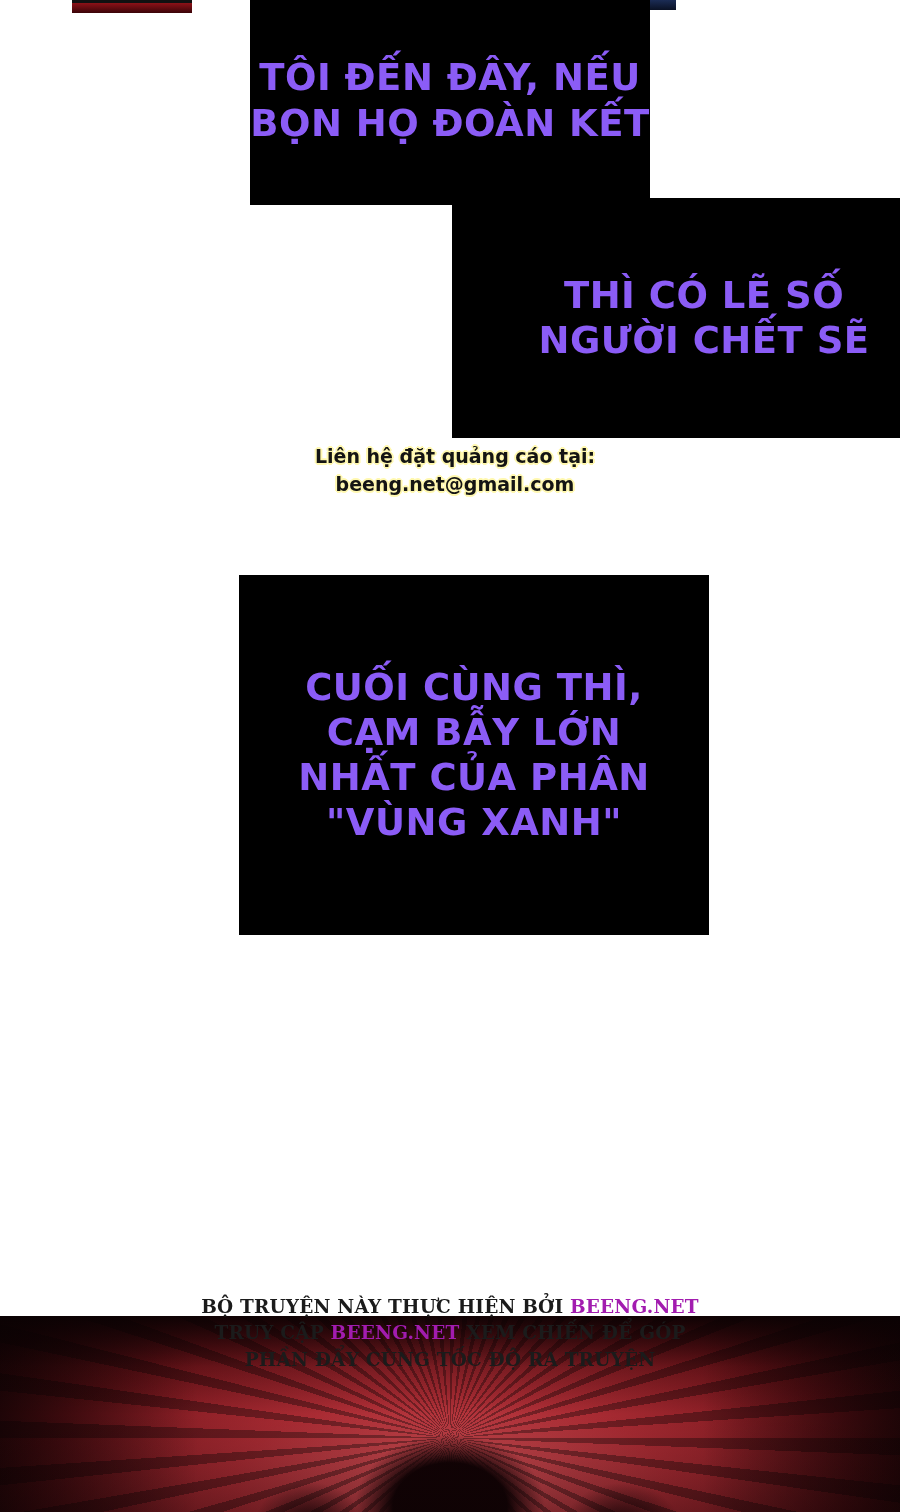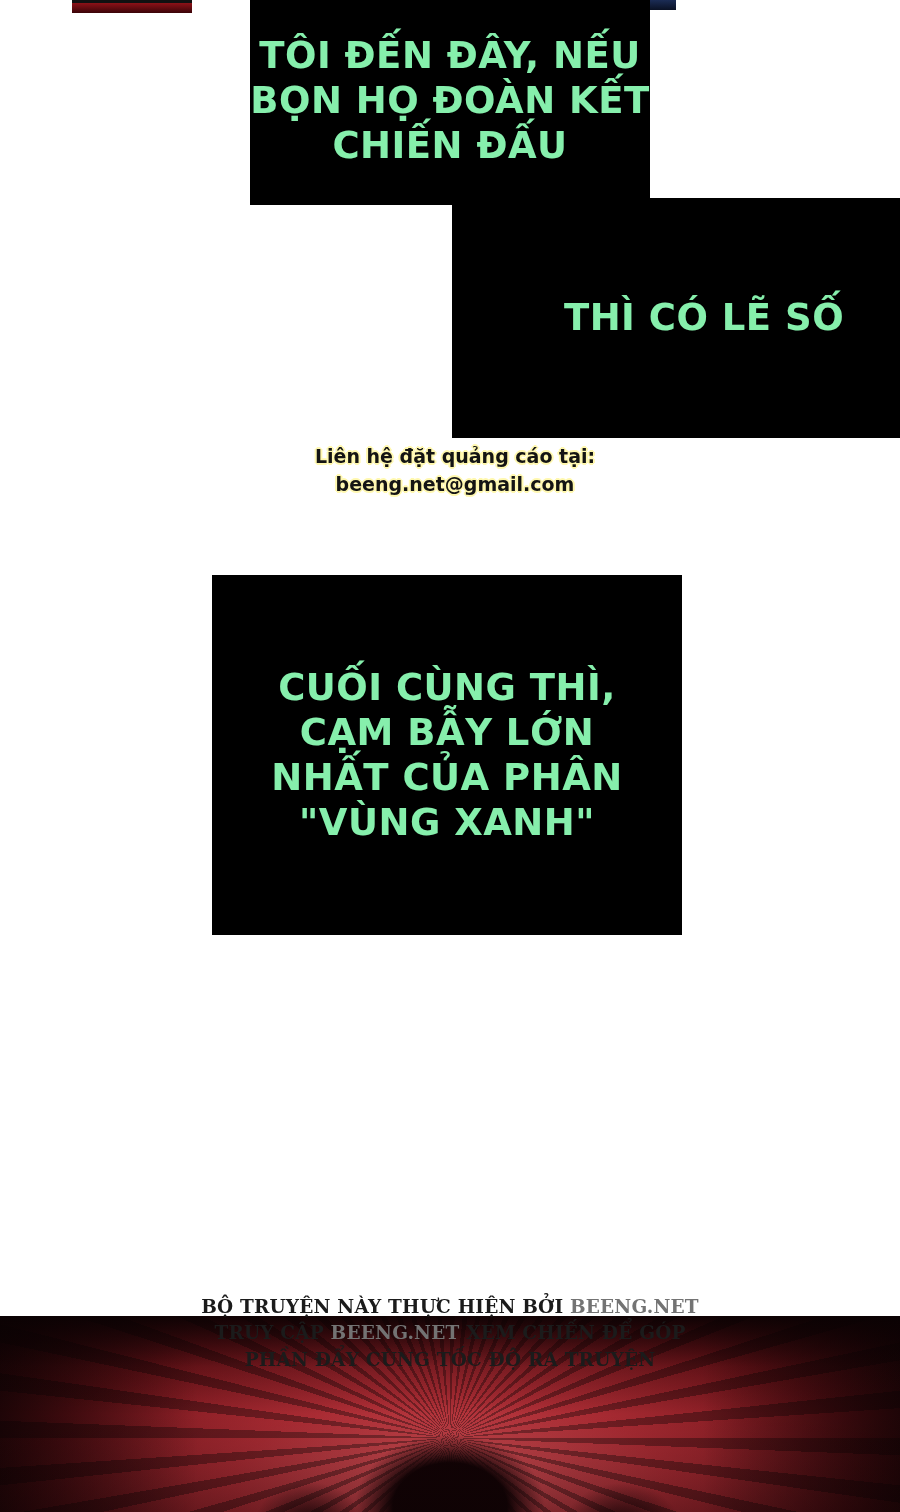--- a/index.html
+++ b/index.html
@@ -43,21 +43,21 @@
   .strip-blue {
     left: 516px;
     width: 160px;
     background: linear-gradient(180deg, #1b2c55 0%, #0a1124 100%);
   }
 
   
   .bubble {
     position: absolute;
     background: #000000;
-    color: #86efac;
+    color: #8b5cf6;
     text-align: center;
     font-family: "DejaVu Sans", sans-serif;
     font-weight: 700;
     letter-spacing: 0.5px;
     line-height: 1.22;
     display: flex;
     flex-direction: column;
     justify-content: center;
     align-items: center;
     box-sizing: border-box;
@@ -74,21 +74,21 @@
   }
   #bubble-2 {
     left: 452px;
     top: 198px;
     width: 504px;
     height: 240px;
     font-size: 37px;
     padding: 8px 12px;
   }
   #bubble-3 {
-    left: 212px;
+    left: 239px;
     top: 575px;
     width: 470px;
     height: 360px;
     font-size: 37px;
     padding: 20px 12px;
   }
 
   
   #ad-note {
     position: absolute;
@@ -122,21 +122,21 @@
     text-align: center;
     font-family: "DejaVu Serif", serif;
     font-weight: 700;
     font-size: 18.5px;
     line-height: 1.42;
     letter-spacing: 0.2px;
     color: #1b1b1b;
     z-index: 5;
   }
   #credits .line { display: block; }
-  #credits .brand { color: #737373; }
+  #credits .brand { color: #a21caf; }
 
   
   #bottom-panel {
     position: absolute;
     left: 0;
     top: 1316px;
     width: 900px;
     height: 196px;
     overflow: hidden;
     background: #1b0608;
@@ -203,25 +203,25 @@
 
 <div id="page">
 
   <div class="top-strip strip-dark-left"></div>
   <div class="top-strip strip-red"></div>
   <div class="top-strip strip-blue"></div>
 
   <div class="bubble" id="bubble-1">
     <span class="line">TÔI ĐẾN ĐÂY, NẾU</span>
     <span class="line">BỌN HỌ ĐOÀN KẾT</span>
-    <span class="line">CHIẾN ĐẤU</span>
   </div>
 
   <div class="bubble" id="bubble-2">
     <span class="line">THÌ CÓ LẼ SỐ</span>
+    <span class="line">NGƯỜI CHẾT SẼ</span>
   </div>
 
   <div id="ad-note">
     <span class="line">Liên hệ đặt quảng cáo tại:</span>
     <span class="line">beeng.net@gmail.com</span>
   </div>
 
   <div class="bubble" id="bubble-3">
     <span class="line">CUỐI CÙNG THÌ,</span>
     <span class="line">CẠM BẪY LỚN</span>

